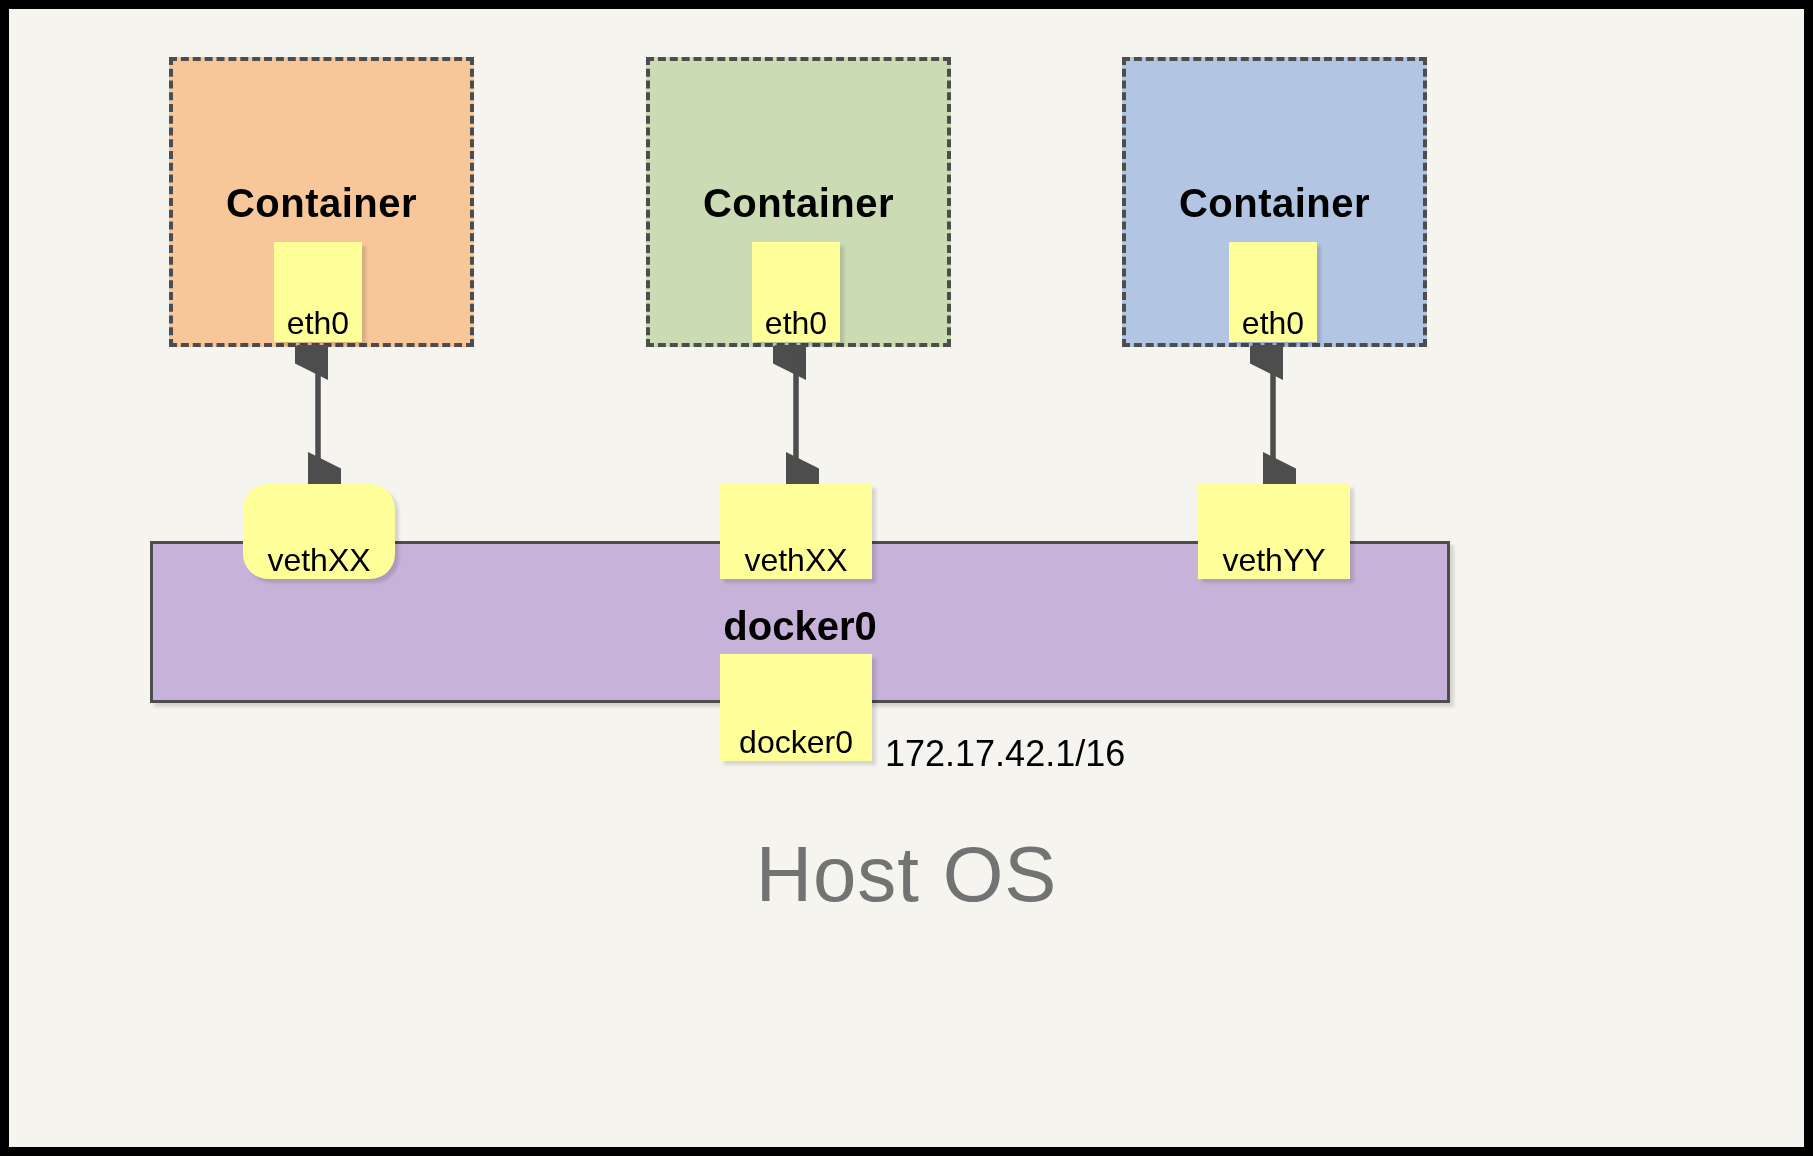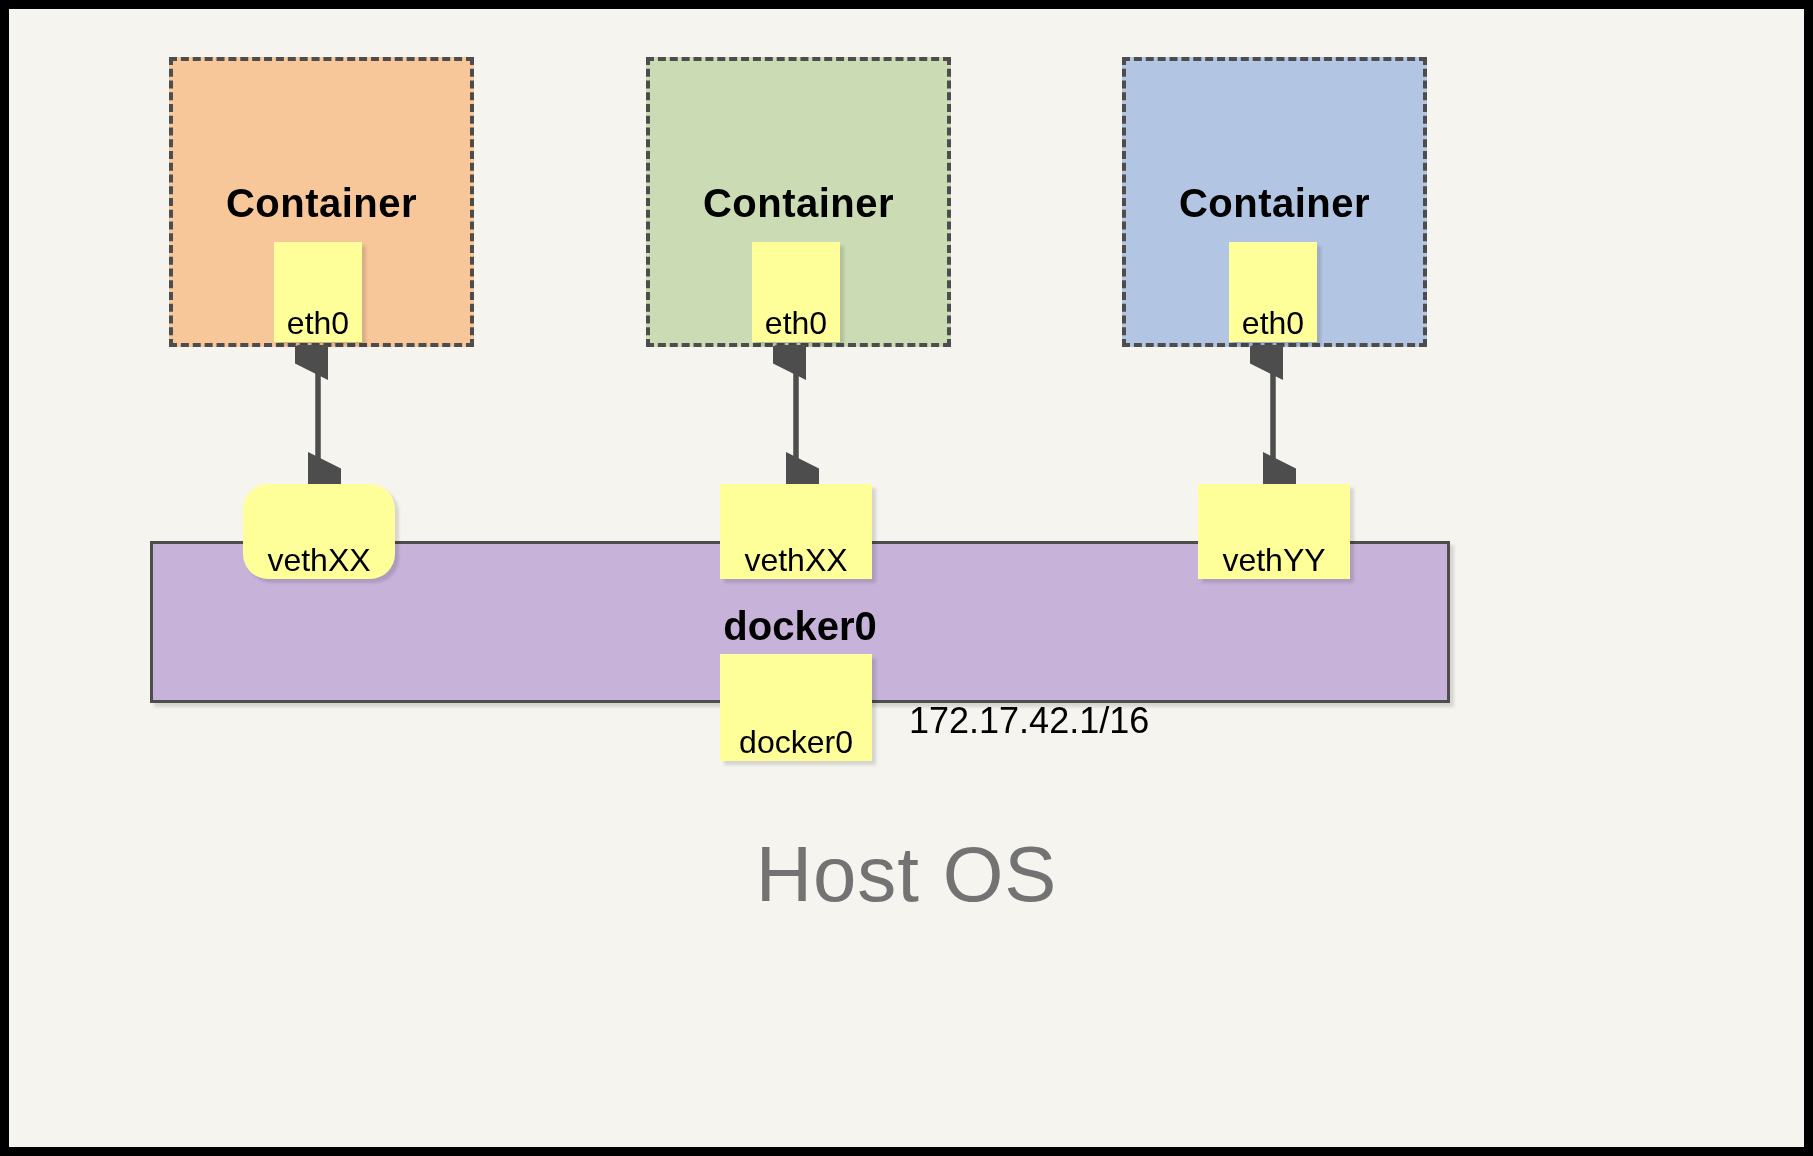--- a/index.html
+++ b/index.html
@@ -151,17 +151,17 @@
     <span>vethXX</span>
   </div>
   <div class="iface" style="left:1189px; top:475px; width:152px; height:95px;">
     <span>vethYY</span>
   </div>
 
   <div class="iface" style="left:711px; top:645px; width:152px; height:107px;">
     <span>docker0</span>
   </div>
 
-  <div id="ip-label" style="left:876px; top:691px;margin-left:24px;">172.17.42.1/16</div>
+  <div id="ip-label" style="left:876px; top:724px;">172.17.42.1/16</div>
 
   <div id="host-os-label" style="top:820px;">Host OS</div>
 
 </div>
 
 </body></html>

